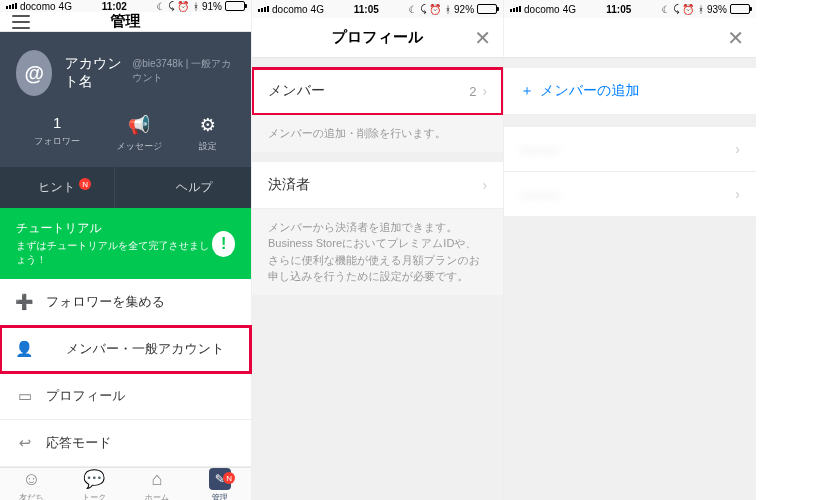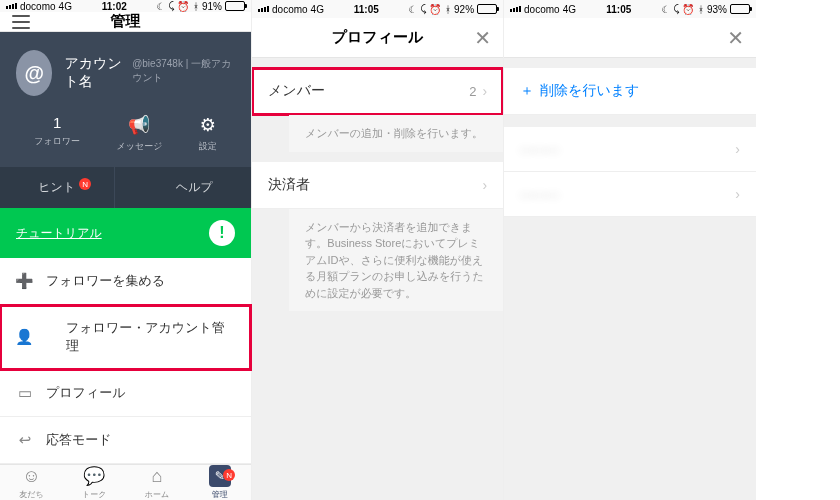--- a/index.html
+++ b/index.html
@@ -35,41 +35,41 @@
 .stat { display: flex; flex-direction: column; align-items: center; gap: 4px; font-size: 9px; color: #bcc1c9; }
 .stat-num { font-size: 15px; color: #fff; }
 .stat-icon { font-size: 18px; color: #fff; }
 
 .dark-btns { display: flex; background: #2f3a47; gap: 23px; }
 .dark-btn { flex: 1; text-align: center; padding: 12px 0; font-size: 12px; color: #d5d8dc; position: relative; }
 .dark-btn:first-child { border-right: 1px solid #3c4858; }
 .badge-n { position: absolute; background: #ff3b30; color: #fff; font-size: 8px; border-radius: 50%; width: 12px; height: 12px; display: inline-flex; align-items: center; justify-content: center; margin-left: 4px; top: 11px; }
 
 .tutorial-banner { background: #00c851; color: #fff; padding: 12px 16px; display: flex; align-items: center; justify-content: space-between; }
-.tutorial-text { font-size: 12px; text-decoration: underline; }
+.tutorial-text { font-size: 12px; }
 .tutorial-sub { font-size: 10px; margin-top: 2px; opacity: 0.95; }
 .tutorial-icon { width: 26px; height: 26px; background: #fff; border-radius: 50%; color: #00c851; display: flex; align-items: center; justify-content: center; font-weight: bold; font-size: 16px; }
 
 .menu-list { background: #fff; }
 .menu-item { display: flex; align-items: center; padding: 14px 16px; border-bottom: 1px solid #eee; font-size: 13px; color: #333; gap: 12px; }
 .menu-icon { width: 18px; color: #888; font-size: 15px; display: flex; justify-content: center; }
 .highlight-red { outline: 3px solid #e6003c; outline-offset: -2px; gap: 32px; }
 
 .tab-bar { margin-top: auto; height: 50px; background: #fafafa; border-top: 1px solid #e5e5e5; display: flex; }
 .tab { flex: 1; display: flex; flex-direction: column; align-items: center; justify-content: center; font-size: 8px; color: #888; gap: 2px; position: relative; }
 .tab.active { color: #3b4a6b; }
 .tab-icon { font-size: 18px; }
 .tab.active .tab-icon-box { width: 22px; height: 22px; background: #3b4a6b; border-radius: 4px; display: flex; align-items: center; justify-content: center; color: #fff; font-size: 12px; }
 .tab .badge-n { top: 4px; right: 16px; }
 
 .list-section { background: #fff; margin-top: 10px; }
 .list-row { display: flex; align-items: center; justify-content: space-between; padding: 14px 16px; font-size: 14px; color: #333; border-bottom: 1px solid #eee; }
 .list-row .count { color: #999; font-size: 13px; margin-right: 6px; }
 .chev { color: #ccc; font-size: 14px; }
-.section-note { font-size: 11px; color: #999; padding: 10px 16px; line-height: 1.5; background: #f5f5f5; margin-left: 37px; }
+.section-note { font-size: 11px; color: #999; padding: 10px 16px; line-height: 1.5; background: #f5f5f5; }
 
 .add-member { padding: 14px 16px; font-size: 14px; color: #0080ff; background: #fff; border-bottom: 1px solid #eee; display: flex; align-items: center; gap: 6px; }
 .member-row { padding: 14px 16px; background: #fff; border-bottom: 1px solid #eee; display: flex; justify-content: space-between; align-items: center; }
 .blurred { color: transparent; text-shadow: 0 0 8px rgba(0,0,0,0.3); font-size: 13px; }
 
 .content-area { flex: 1; background: #f0f0f0; overflow: hidden; display: flex; flex-direction: column; }
 </style>
 </head>
 <body>
 
@@ -139,32 +139,33 @@
     <div class="dark-btn">
       <span>ヒント</span>
       <span class="badge-n">N</span>
     </div>
     <div class="dark-btn">ヘルプ</div>
   </div>
 
   <div class="tutorial-banner">
     <div>
       <div class="tutorial-text">チュートリアル</div>
+      <div class="tutorial-sub">まずはチュートリアルを全て完了させましょう！</div>
     </div>
     <div class="tutorial-icon">!</div>
   </div>
 
   <div class="menu-list">
     <div class="menu-item">
       <span class="menu-icon">➕</span>
       <span>フォロワーを集める</span>
     </div>
     <div class="menu-item highlight-red">
       <span class="menu-icon">👤</span>
-      <span>フォロワー・アカウント管理</span>
+      <span>メンバー・一般アカウント</span>
     </div>
     <div class="menu-item">
       <span class="menu-icon">▭</span>
       <span>プロフィール</span>
     </div>
     <div class="menu-item">
       <span class="menu-icon">↩</span>
       <span>応答モード</span>
     </div>
   </div>
@@ -260,21 +261,21 @@
   </div>
 
   <div class="nav-bar">
     <div class="nav-right"><span>✕</span></div>
   </div>
 
   <div class="content-area">
     <div class="list-section" style="margin-top:10px">
       <div class="add-member">
         <span>＋</span>
-        <span>削除を行います</span>
+        <span>メンバーの追加</span>
       </div>
     </div>
     <div class="list-section" style="margin-top:12px">
       <div class="member-row">
         <span class="blurred">———</span>
         <span class="chev">›</span>
       </div>
       <div class="member-row">
         <span class="blurred">———</span>
         <span class="chev">›</span>

